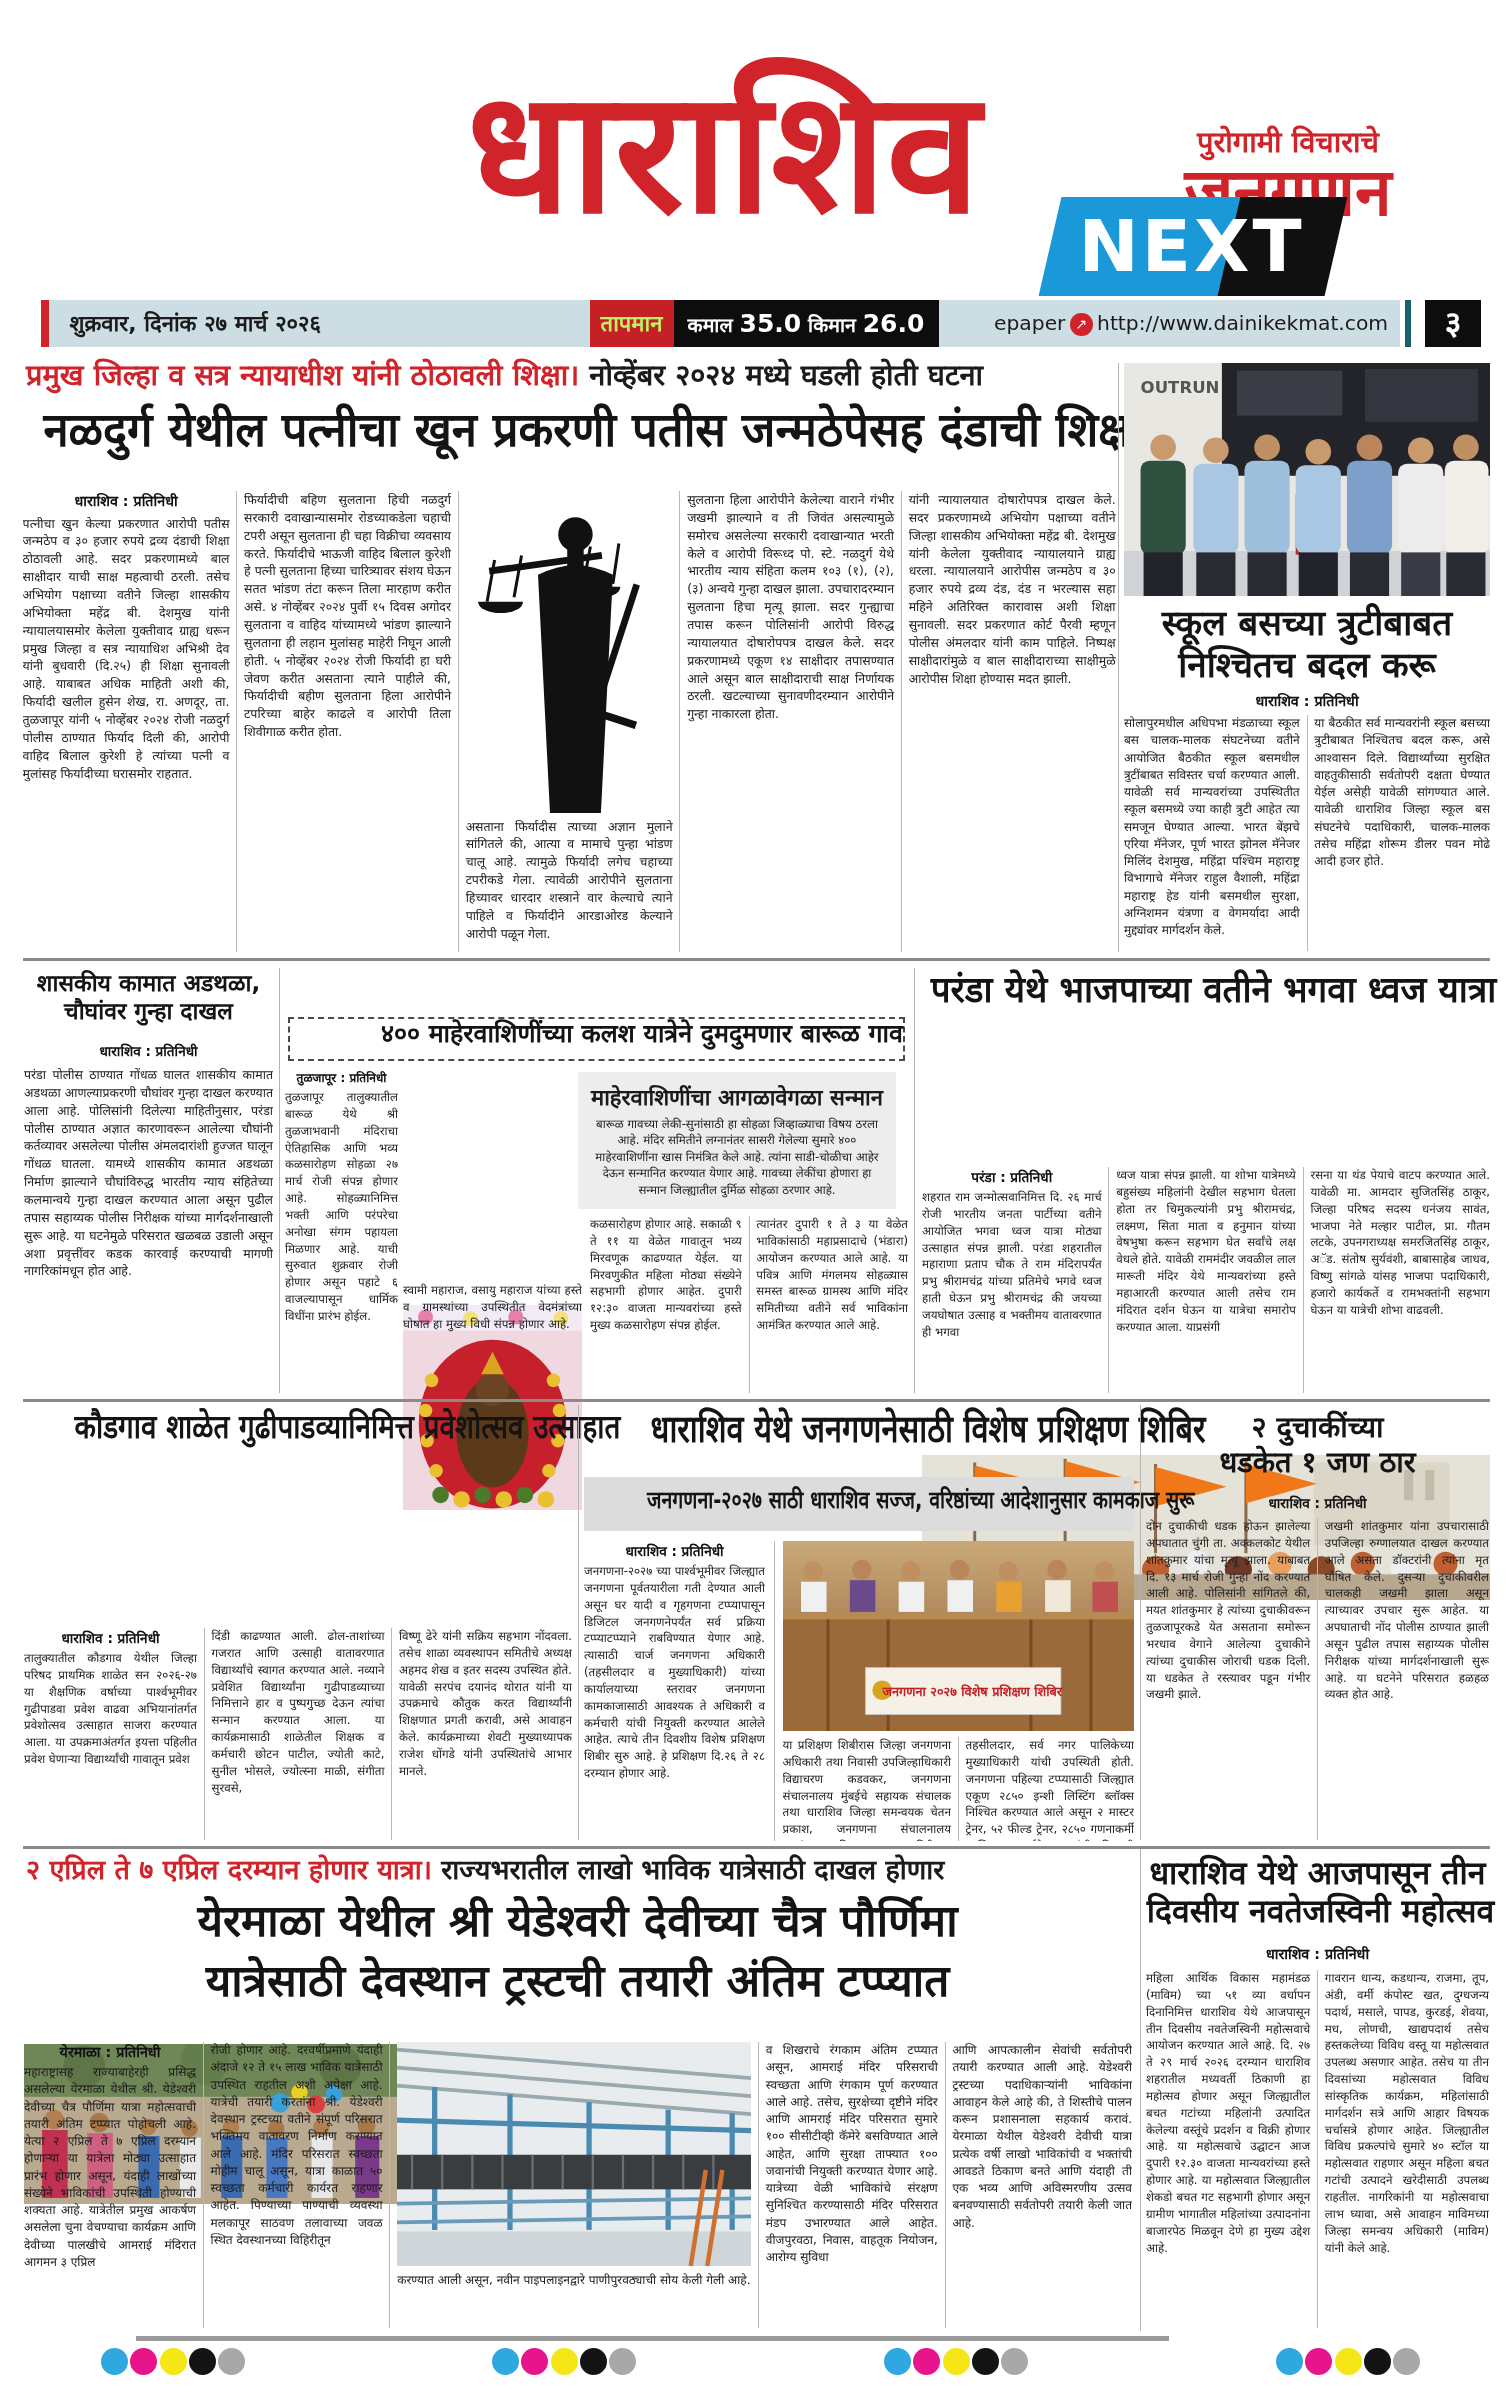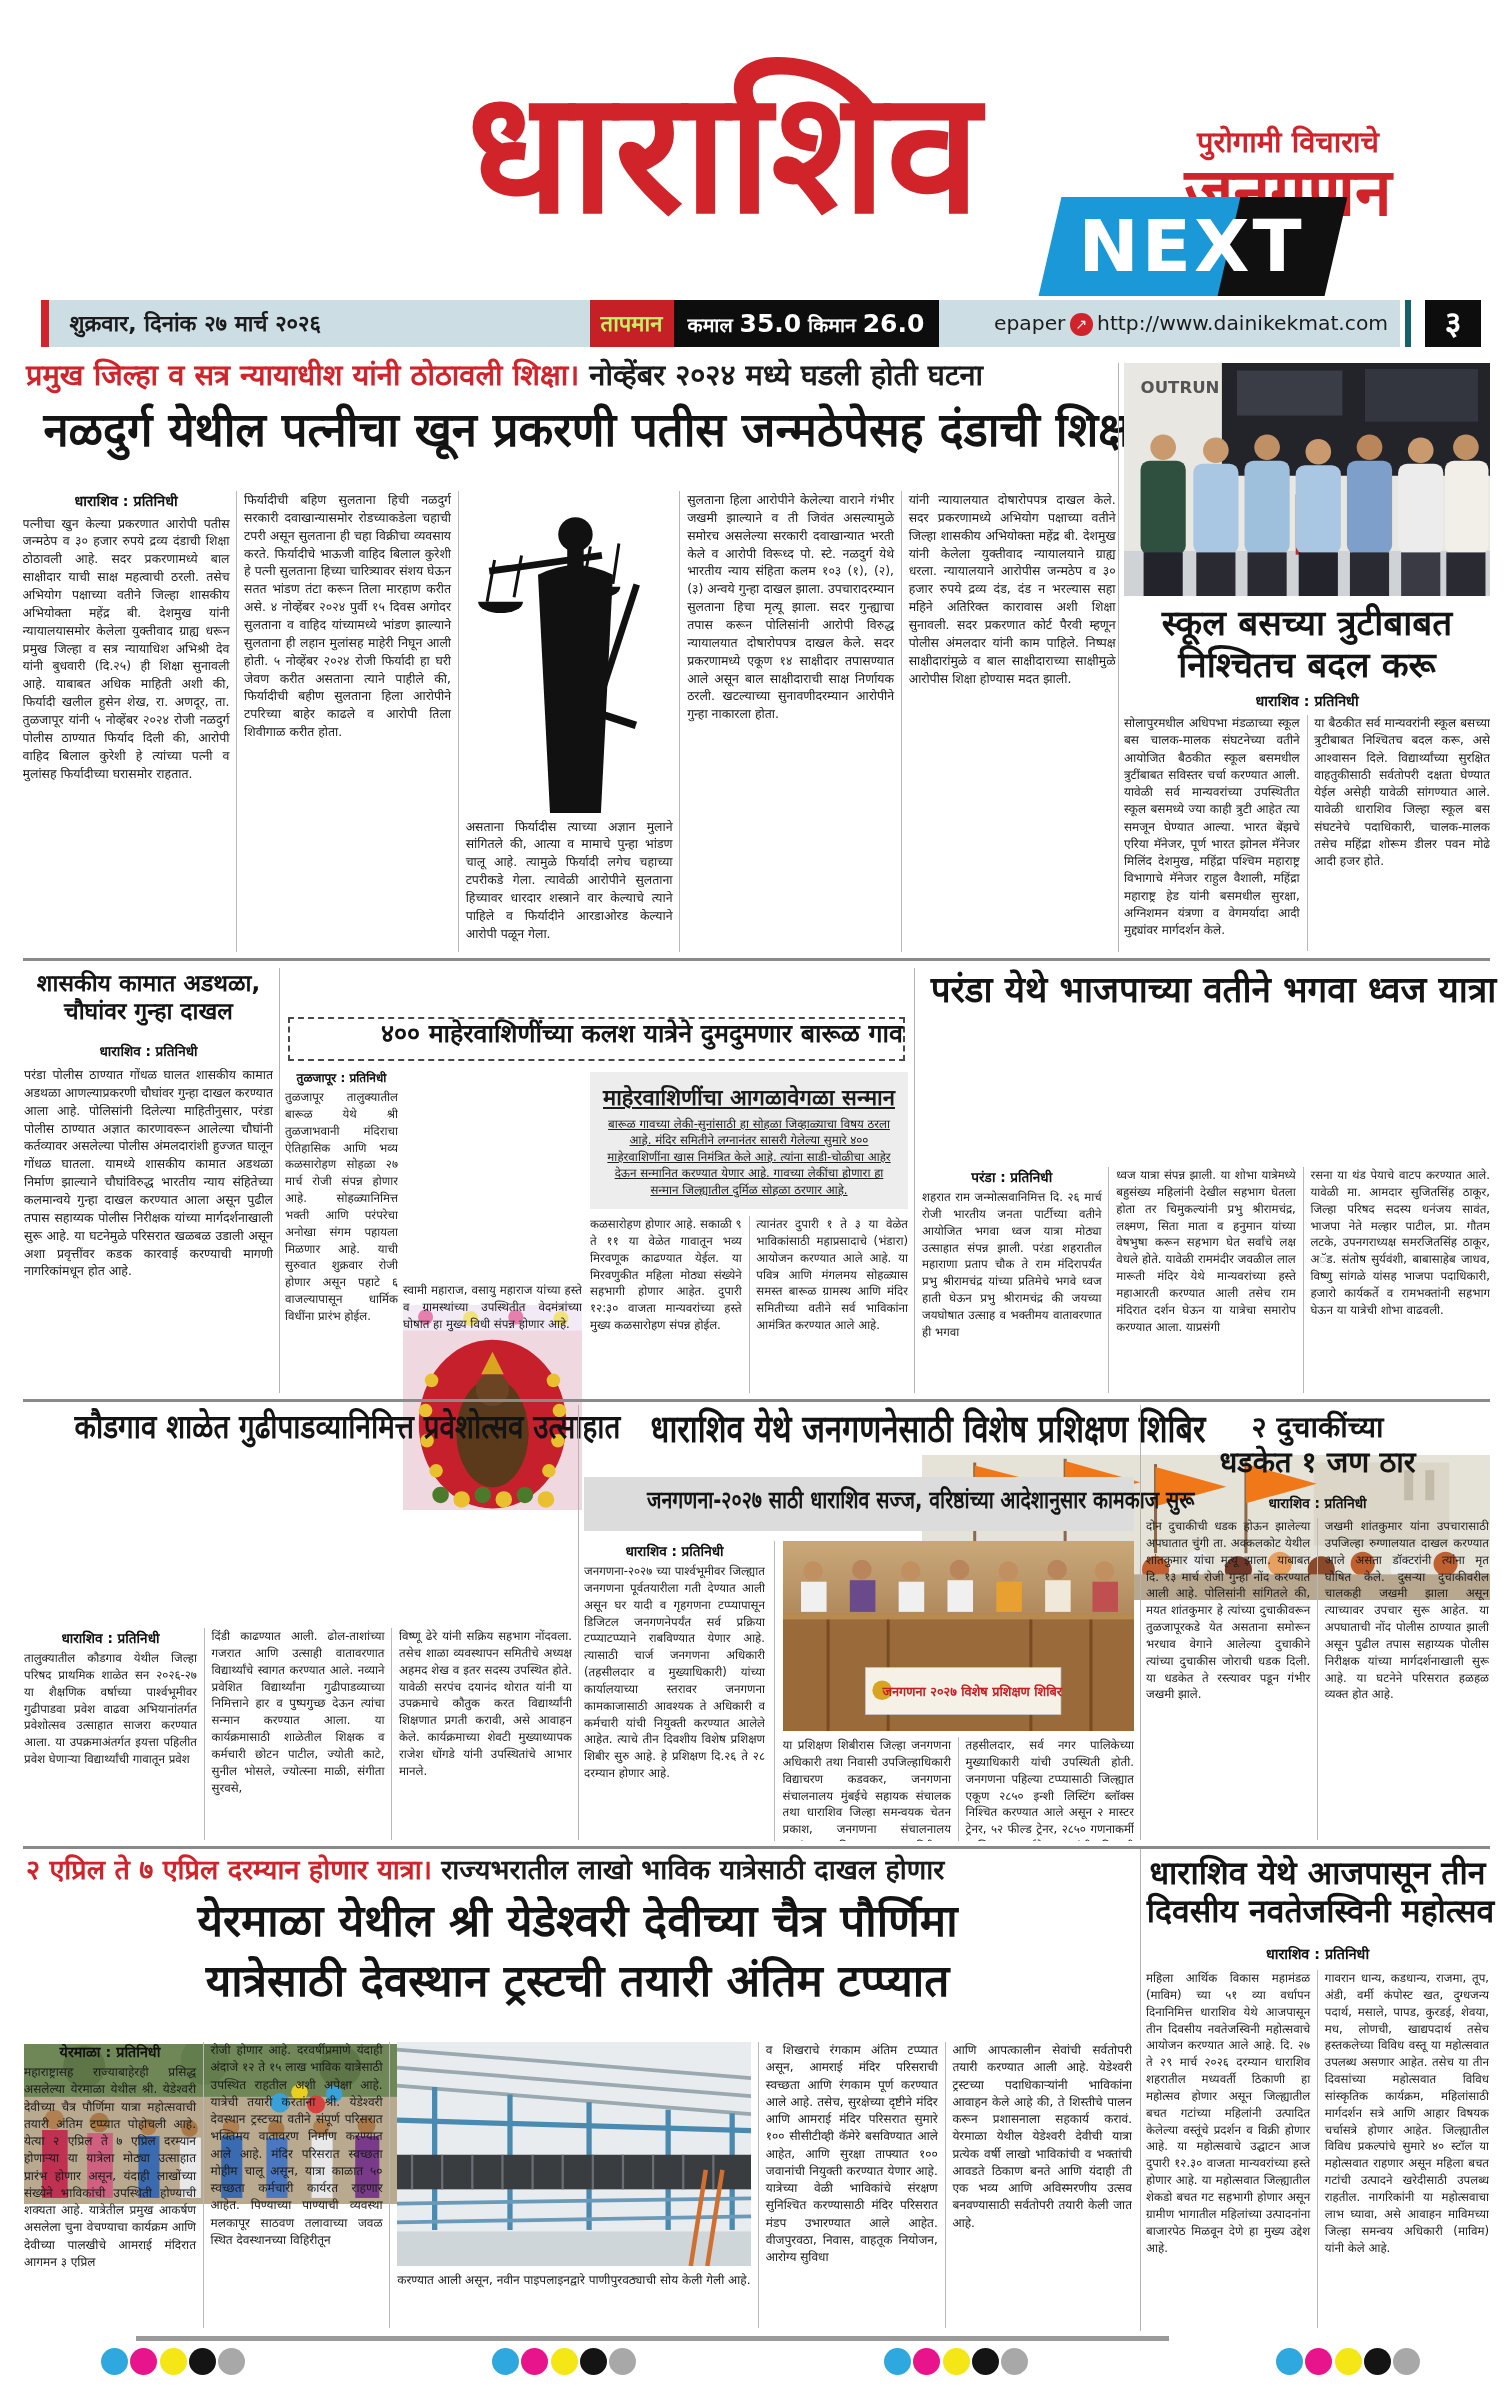--- a/index.html
+++ b/index.html
@@ -240,21 +240,21 @@
           <circle cx="106" cy="252" r="11" fill="#4a7a2a"></circle>
           <circle cx="134" cy="258" r="11" fill="#e8c030"></circle>
           <circle cx="162" cy="252" r="11" fill="#4a7a2a"></circle>
           <circle cx="190" cy="258" r="11" fill="#e8c030"></circle>
       </g>
     </svg>
   </div>
   <div class="abs clip" style="left:403px;top:1282px;width:179px;height:111px;">
     <p class="body-text small" style="margin:0;">स्वामी महाराज, वसायु महाराज यांच्या हस्ते व ग्रामस्थांच्या उपस्थितीत वेदमंत्रांच्या घोषात हा मुख्य विधी संपन्न होणार आहे.</p>
   </div>
-  <div class="abs honorbox" style="left:590px;top:1072px;width:318px;height:137px;text-decoration:underline;">
+  <div class="abs honorbox" style="left:578px;top:1072px;width:318px;height:137px;">
     <div class="bt">माहेरवाशिणींचा आगळावेगळा सन्मान</div>
     <div class="bx">बारूळ गावच्या लेकी-सुनांसाठी हा सोहळा जिव्हाळ्याचा विषय ठरला आहे. मंदिर समितीने लग्नानंतर सासरी गेलेल्या सुमारे ४०० माहेरवाशिणींना खास निमंत्रित केले आहे. त्यांना साडी-चोळीचा आहेर देऊन सन्मानित करण्यात येणार आहे. गावच्या लेकींचा होणारा हा सन्मान जिल्ह्यातील दुर्मिळ सोहळा ठरणार आहे.</div>
   </div>
   <div class="abs" style="left:590px;top:1216px;width:318px;height:177px;">
     <div class="cols">
       <div class="col">
           <p class="body-text small" style="margin:0;">कळसारोहण होणार आहे. सकाळी ९ ते ११ या वेळेत गावातून भव्य मिरवणूक काढण्यात येईल. या मिरवणुकीत महिला मोठ्या संख्येने सहभागी होणार आहेत. दुपारी १२:३० वाजता मान्यवरांच्या हस्ते मुख्य कळसारोहण संपन्न होईल.</p>
         </div>
       <div class="col">
           <p class="body-text small" style="margin:0;">त्यानंतर दुपारी १ ते ३ या वेळेत भाविकांसाठी महाप्रसादाचे (भंडारा) आयोजन करण्यात आले आहे. या पवित्र आणि मंगलमय सोहळ्यास समस्त बारूळ ग्रामस्थ आणि मंदिर समितीच्या वतीने सर्व भाविकांना आमंत्रित करण्यात आले आहे.</p>

